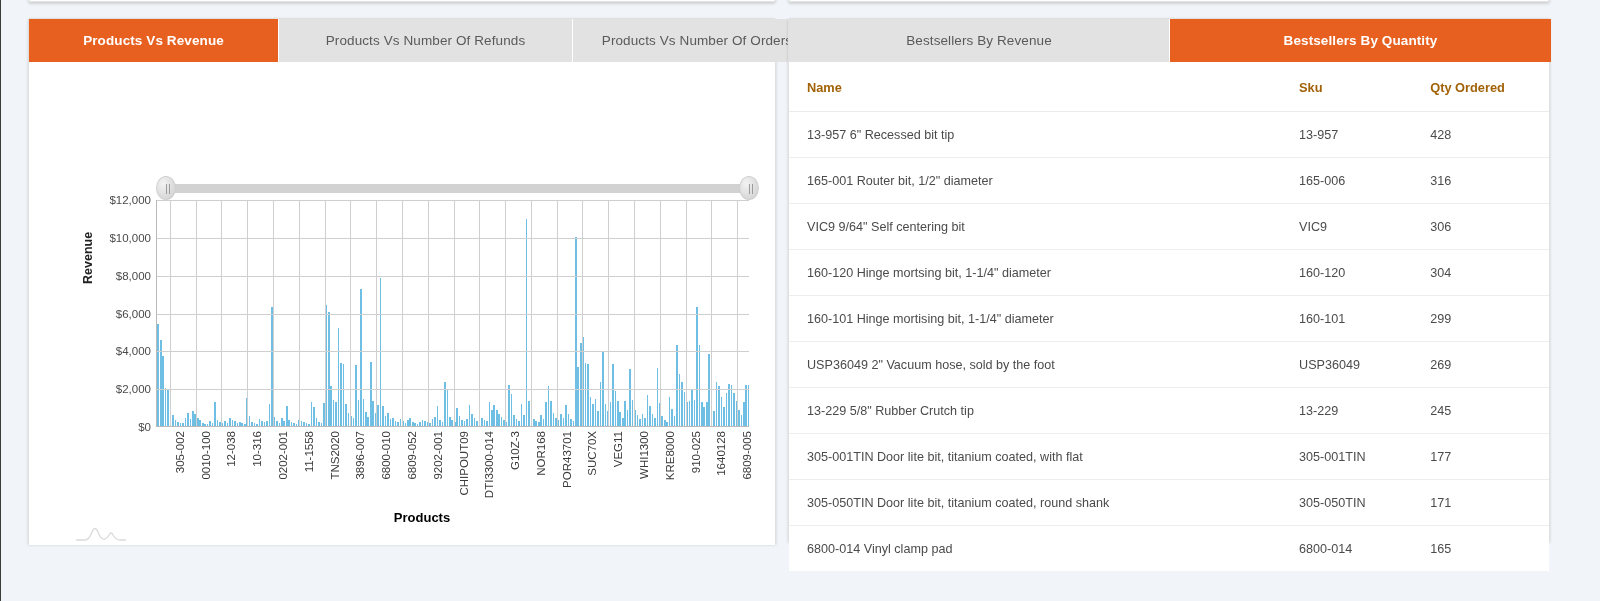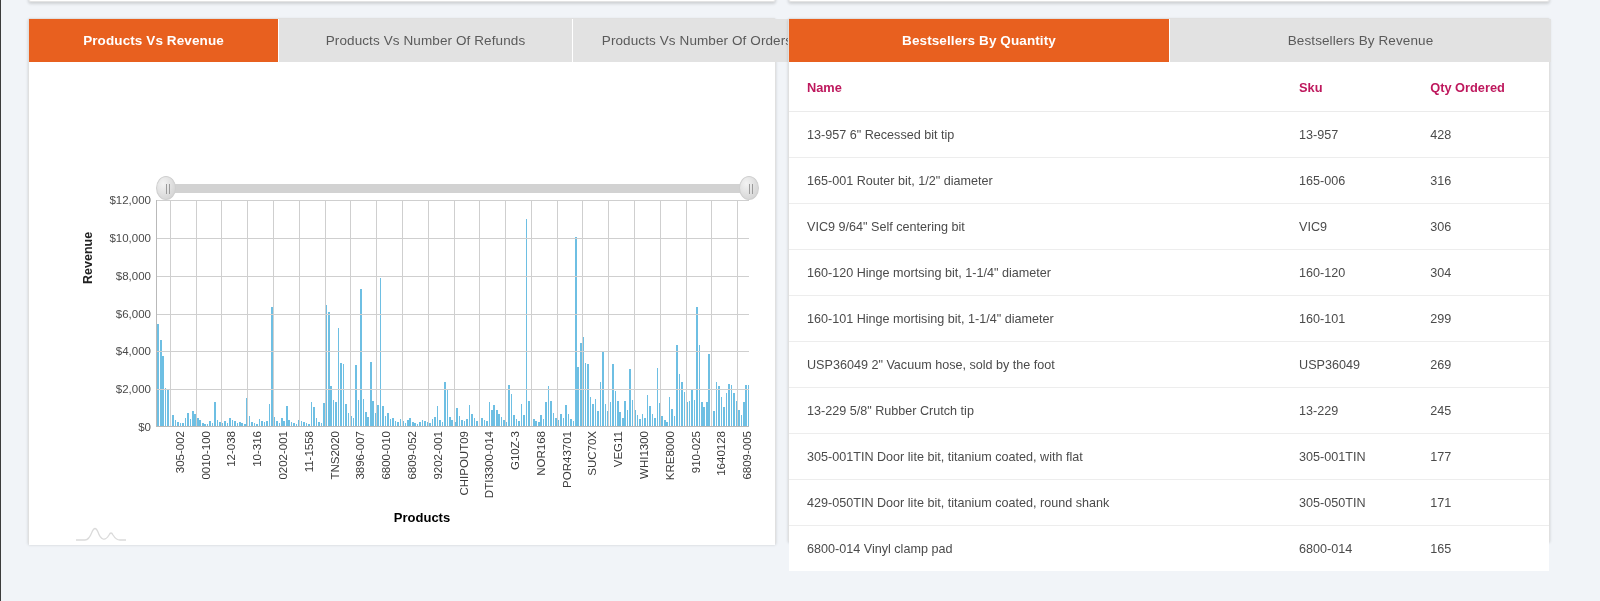--- a/index.html
+++ b/index.html
@@ -212,21 +212,21 @@
   .table-wrap { background: #fff; }
   table.bestsellers {
     width: 100%;
     border-collapse: collapse;
     table-layout: fixed;
   }
   table.bestsellers th {
     text-align: left;
     font-size: 12.8px;
     font-weight: bold;
-    color: #be185d;
+    color: #a16207;
     padding: 18px 0 16px 0;
     border-bottom: 1px solid #ebebeb;
   }
   table.bestsellers td {
     font-size: 12.6px;
     color: #4b4b4b;
     padding: 16px 0 15px 0;
     border-bottom: 1px solid #ededed;
     vertical-align: middle;
   }
@@ -578,22 +578,22 @@
     <svg class="sparkline-mark" viewBox="0 0 52 20">
       <path d="M1 18 L10 18 Q14 18 17 10 Q20 3 23 10 Q25 16 28 17 Q31 18 34 13 Q36 9 38 13 Q41 18 45 18 L51 18" fill="none" stroke="#bdbdbd" stroke-width="1.3"></path>
     </svg>
 
   </div>
 </div>
 
 <div class="panel" id="table-panel">
 
   <div class="tabs" id="table-tabs">
+    <div class="tab">Bestsellers By Revenue</div>
     <div class="tab active">Bestsellers By Quantity</div>
-    <div class="tab">Bestsellers By Revenue</div>
   </div>
 
   <div class="table-wrap">
     <table class="bestsellers">
       <thead>
         <tr>
           <th class="col-name">Name</th>
           <th class="col-sku">Sku</th>
           <th class="col-qty">Qty Ordered</th>
         </tr>
@@ -633,21 +633,21 @@
             <td class="col-name">13-229 5/8" Rubber Crutch tip</td>
             <td class="col-sku">13-229</td>
             <td class="col-qty">245</td>
           </tr>
           <tr>
             <td class="col-name">305-001TIN Door lite bit, titanium coated, with flat</td>
             <td class="col-sku">305-001TIN</td>
             <td class="col-qty">177</td>
           </tr>
           <tr>
-            <td class="col-name">429-050TIN Door lite bit, titanium coated, round shank</td>
+            <td class="col-name">305-050TIN Door lite bit, titanium coated, round shank</td>
             <td class="col-sku">305-050TIN</td>
             <td class="col-qty">171</td>
           </tr>
           <tr>
             <td class="col-name">6800-014 Vinyl clamp pad</td>
             <td class="col-sku">6800-014</td>
             <td class="col-qty">165</td>
           </tr>
         </tbody>
     </table>

